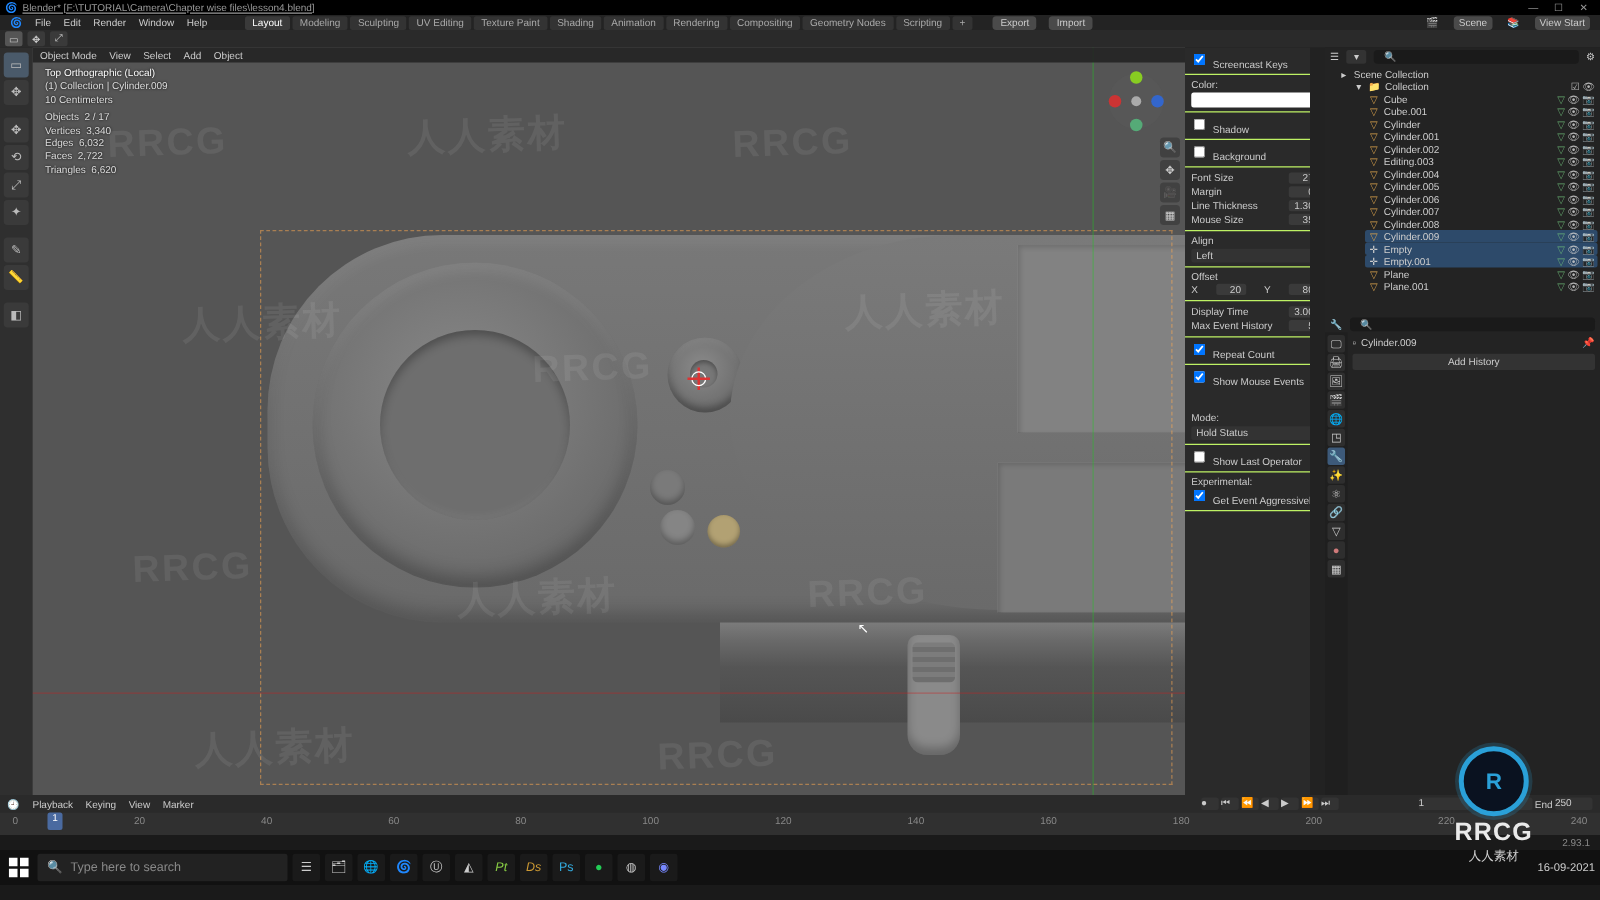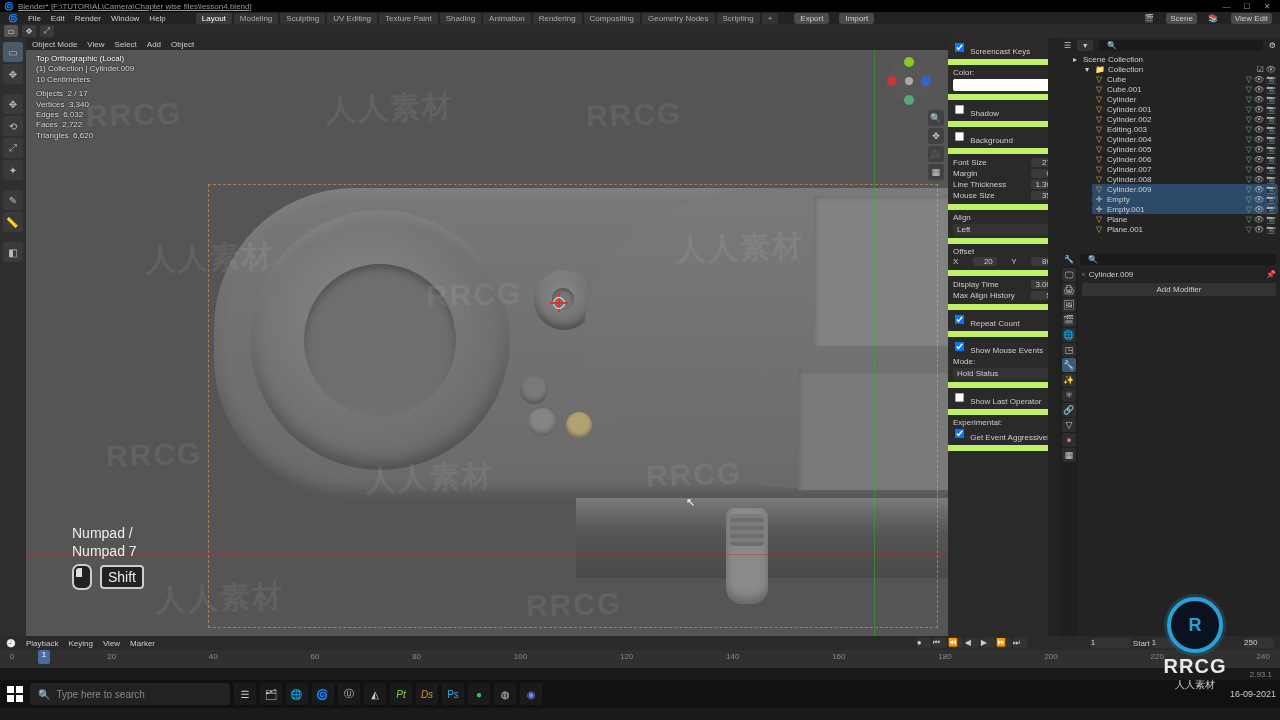--- a/index.html
+++ b/index.html
@@ -72,21 +72,21 @@
 
 
 .keyhint { position: absolute; left: 46px; bottom: 46px; z-index: 6; font-size: 14px; color: #eee; line-height: 1.3; }
 .keyhint .mouse { display: inline-flex; width: 20px; height: 26px; border: 2px solid #ccc; border-radius: 7px; background: #222; margin-right: 4px; vertical-align: middle; position: relative; }
 .keyhint .mouse::before { content:''; position:absolute; left:2px; top:2px; width:6px; height:9px; background:#ddd; border-radius:3px 0 0 0; }
 .keyhint .key { display:inline-block; border: 2px solid #ccc; border-radius: 4px; padding: 1px 6px; background:#222; vertical-align: middle; }
 
 
 .npanel { width: 112px; background: #2a2a2a; font-size: 8px; overflow-y: hidden; position: relative; }
 .npanel .tabbar { position:absolute; right:0; top:0; bottom:0; width:12px; background:#222; }
-.npanel .sec { padding: 3px 5px; border-bottom: 6px solid #bef264; }
+.npanel .sec { padding: 3px 5px; border-bottom: 1px solid #bef264; }
 .npanel .row { display:flex; justify-content: space-between; align-items: center; padding: 1px 0; }
 .npanel .row .val { background:#3a3a3a; padding: 0 4px; border-radius: 2px; min-width: 24px; text-align: right; }
 .npanel input[type=checkbox]{ transform: scale(0.7); margin-right: 2px; }
 .npanel .swatch { height: 12px; background:#fff; border-radius: 2px; margin-top: 2px; }
 .npanel .dd { background:#333; padding: 1px 4px; border-radius: 2px; display:block; margin-top: 2px; }
 .npanel .btn { background:#3a3a3a; text-align:center; padding: 2px; border-radius: 2px; display:block; }
 
 
 .rightcol { width: 220px; background: #232323; display: flex; flex-direction: column; }
 .rightcol .toprow { height: 14px; display:flex; align-items:center; padding:0 4px; font-size:8px; gap:6px; }
@@ -178,21 +178,21 @@
     <span>Geometry Nodes</span>
     <span>Scripting</span>
     <span>+</span>
   </div>
   <span class="xport" style="margin-left:6px;">Export</span>
   <span class="xport">Import</span>
   <div class="right">
     <span>🎬</span>
     <span class="xport">Scene</span>
     <span>📚</span>
-    <span class="xport">View Edit</span>
+    <span class="xport">View Start</span>
   </div>
 </div>
 
 <div class="toolbar">
   <div class="iconbtn cursor">▭</div>
   <div class="iconbtn">✥</div>
   <div class="iconbtn">⤢</div>
 </div>
 
 <div class="main">
@@ -267,28 +267,20 @@
       </div>
     </div>
     <div class="plate"></div>
     <div class="plug"></div>
     <div class="cursor-cross" style="left:524px; top:256px;">
         <div class="ring"></div>
       </div>
 
     <div style="position:absolute; left:660px; top:458px; z-index:6; font-size:11px; color:#fff;">↖</div>
 
-    <div class="keyhint">
-      <div>Numpad /</div>
-      <div>Numpad 7</div>
-      <div style="margin-top:4px;">
-        <span class="mouse"></span>
-        <span class="key">Shift</span>
-      </div>
-    </div>
 
     <div class="wm">
       <span style="left:60px; top:60px;">RRCG</span>
       <span style="left:300px; top:50px;">人人素材</span>
       <span style="left:560px; top:60px;">RRCG</span>
       <span style="left:120px; top:200px;">人人素材</span>
       <span style="left:400px; top:240px;">RRCG</span>
       <span style="left:650px; top:190px;">人人素材</span>
       <span style="left:80px; top:400px;">RRCG</span>
       <span style="left:340px; top:420px;">人人素材</span>
@@ -343,28 +335,28 @@
         <span>Y</span>
           <span class="val">80</span>
       </div>
     </div>
     <div class="sec">
       <div class="row">
           <span>Display Time</span>
           <span class="val">3.00</span>
         </div>
       <div class="row">
-          <span>Max Align History</span>
+          <span>Max Event History</span>
           <span class="val">5</span>
         </div>
     </div>
     <div class="sec"><label><input type="checkbox" checked="" style=""> <span>Repeat Count</span></label></div>
     <div class="sec">
       <label><input type="checkbox" checked="" style=""> <span>Show Mouse Events</span></label>
-      <div style="margin-top:2px;">Mode:</div>
+      <div style="margin-top:20px;">Mode:</div>
       <span class="dd">Hold Status</span>
     </div>
     <div class="sec"><label><input type="checkbox" style=""> <span>Show Last Operator</span></label></div>
     <div class="sec">
       <div>Experimental:</div>
       <label><input type="checkbox" checked="" style=""> <span>Get Event Aggressively</span></label>
     </div>
   </div>
 
   <div class="rightcol">
@@ -559,21 +551,21 @@
         <div class="p">▽</div>
         <div class="p red">●</div>
         <div class="p">▦</div>
       </div>
       <div class="body">
         <div class="hdr">
           <span>▫</span>
           <span>Cylinder.009</span>
           <span style="margin-left:auto;">📌</span>
         </div>
-        <span class="dd">Add Modifier</span>
+        <span class="dd">Add History</span>
       </div>
     </div>
   </div>
 </div>
 
 <div class="timeline">
   <div class="bar">
     <span>🕘</span>
     <span>Playback</span>
     <span>Keying</span>
@@ -585,21 +577,21 @@
       <span class="pc">⏪</span>
       <span class="pc">◀</span>
       <span class="pc">▶</span>
       <span class="pc">⏩</span>
       <span class="pc">⏭</span>
       <span style="width:60px;"></span>
       <span class="pc" style="width:40px;">1</span>
       <span>Start</span>
       <span class="pc" style="width:30px;">1</span>
       <span>End</span>
-      <span class="pc" style="width:30px;margin-left:44px;">250</span>
+      <span class="pc" style="width:30px;">250</span>
     </div>
   </div>
   <div class="ruler">
     <div class="ph">1</div>
     <div class="ticks" id="tl-ticks">
         <span>0</span>
         <span>20</span>
         <span>40</span>
         <span>60</span>
         <span>80</span>

